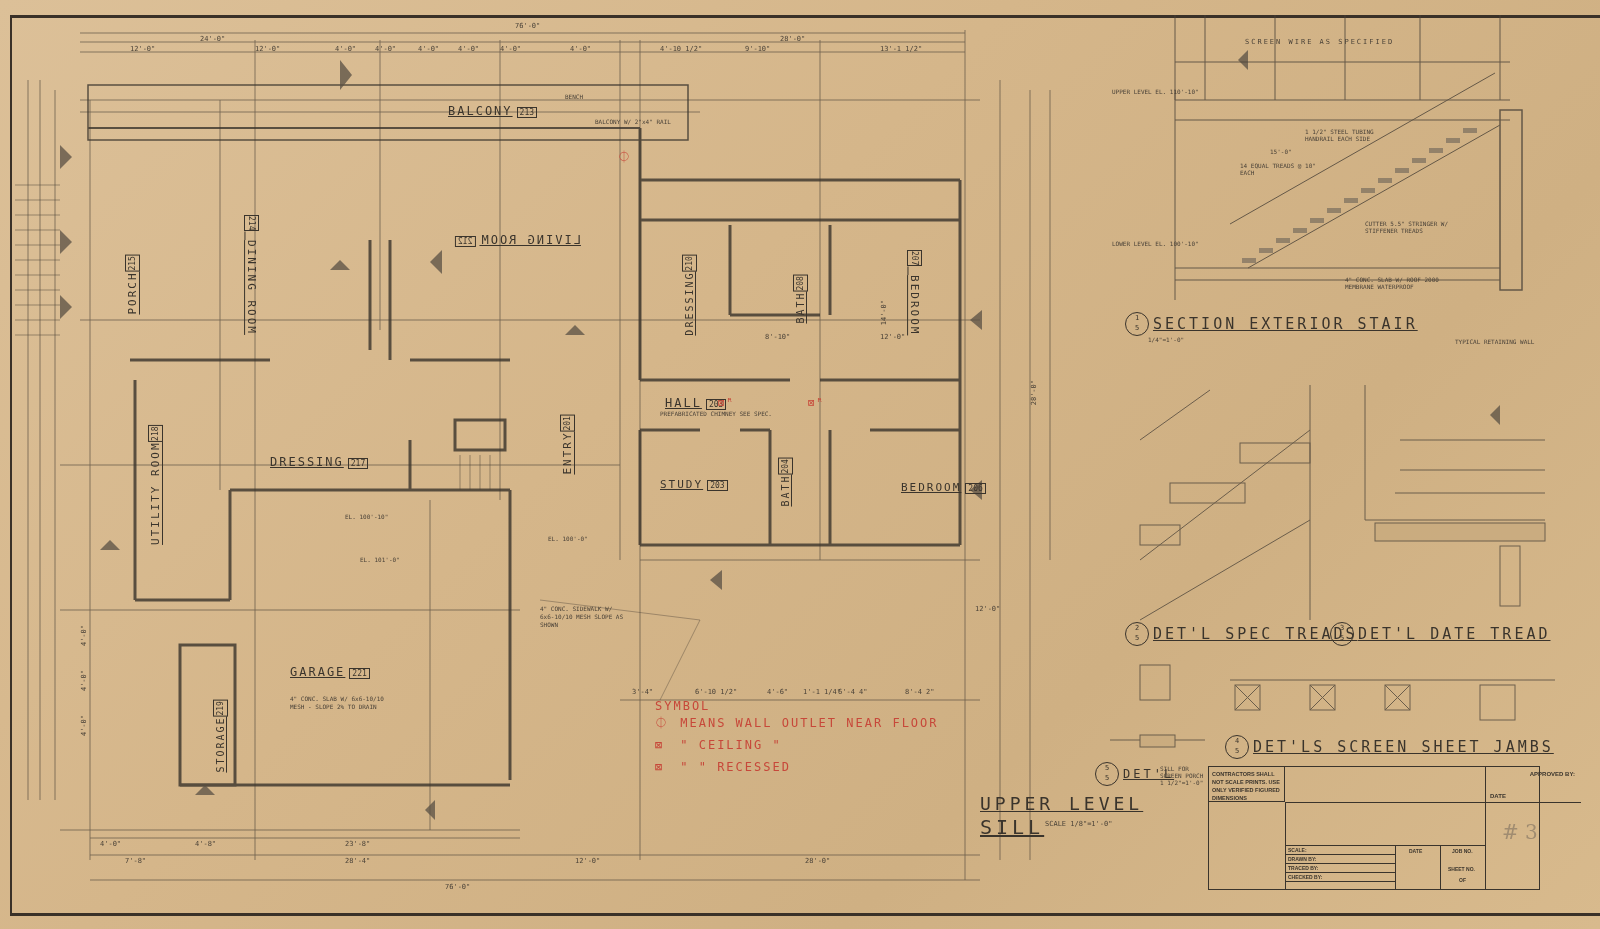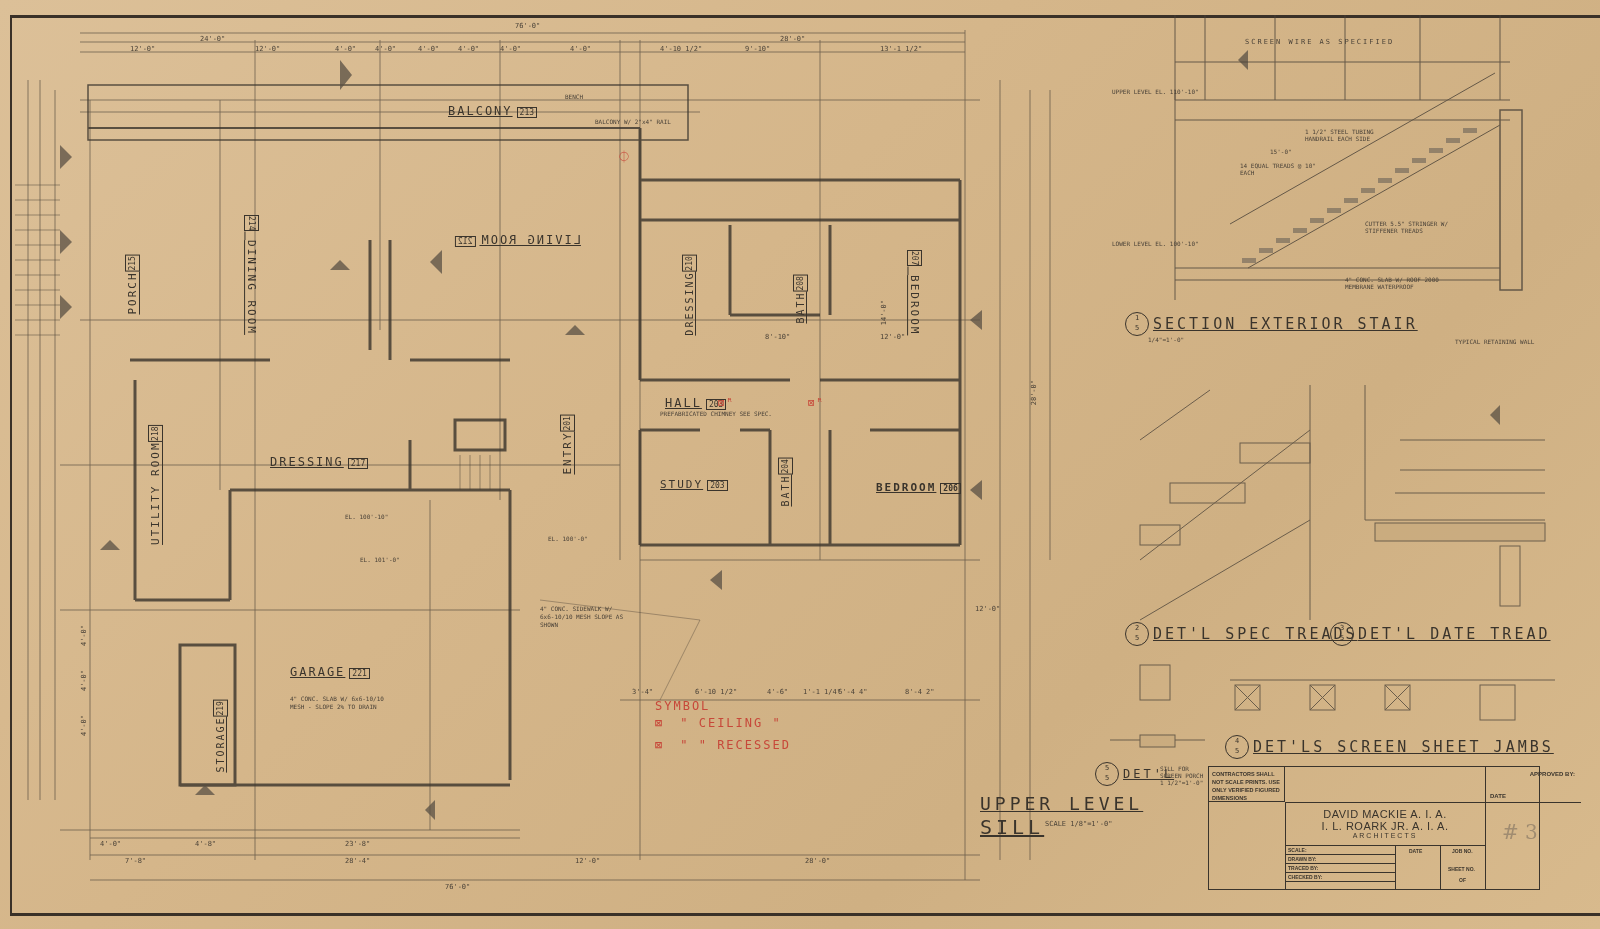--- a/index.html
+++ b/index.html
@@ -274,21 +274,21 @@
   <div class="lbl room" style="left:412px;top:104px;margin-left:36px;"><span>BALCONY</span><span class="num">213</span></div>
   <div class="lbl room" style="left:455px;top:233px;transform:scaleX(-1);"><span>LIVING ROOM</span><span class="num">212</span></div>
   <div class="lbl room vert2" style="left:240px;top:215px;font-size:11px;"><span class="num">214</span> <span>DINING ROOM</span></div>
   <div class="lbl room vert" style="left:125px;top:255px;font-size:11px;"><span>PORCH</span><span class="num">215</span></div>
   <div class="lbl room" style="left:270px;top:455px;"><span>DRESSING</span><span class="num">217</span></div>
   <div class="lbl room vert" style="left:148px;top:425px;font-size:11px;"><span>UTILITY ROOM</span><span class="num">218</span></div>
   <div class="lbl room vert" style="left:560px;top:415px;font-size:11px;"><span>ENTRY</span><span class="num">201</span></div>
   <div class="lbl room" style="left:665px;top:396px;"><span>HALL</span><span class="num">203</span></div>
   <div class="lbl room" style="left:660px;top:478px;font-size:11px;"><span>STUDY</span><span class="num">203</span></div>
   <div class="lbl room vert" style="left:778px;top:458px;font-size:10px;"><span>BATH</span><span class="num">204</span></div>
-  <div class="lbl room" style="left:876px;top:481px;font-size:11px;font-weight:bold;"><span>BEDROOM</span><span class="num">206</span></div>
+  <div class="lbl room" style="left:901px;top:481px;font-size:11px;"><span>BEDROOM</span><span class="num">206</span></div>
   <div class="lbl room vert" style="left:682px;top:255px;font-size:10px;"><span>DRESSING</span><span class="num">210</span></div>
   <div class="lbl room vert" style="left:793px;top:275px;font-size:10px;"><span>BATH</span><span class="num">208</span></div>
   <div class="lbl room vert2" style="left:903px;top:250px;font-size:11px;"><span class="num">207</span> <span>BEDROOM</span></div>
   <div class="lbl room" style="left:290px;top:665px;"><span>GARAGE</span><span class="num">221</span></div>
   <div class="lbl room vert" style="left:213px;top:700px;font-size:10px;"><span>STORAGE</span><span class="num">219</span></div>
 
   <div class="note" style="left:595px;top:118px;">BALCONY W/ 2"x4" RAIL</div>
   <div class="note" style="left:565px;top:93px;">BENCH</div>
   <div class="note" style="left:660px;top:410px;">PREFABRICATED CHIMNEY SEE SPEC.</div>
   <div class="note" style="left:290px;top:695px;line-height:8px;white-space:normal;width:100px;">4" CONC. SLAB W/ 6x6-10/10 MESH - SLOPE 2% TO DRAIN</div>
@@ -296,20 +296,21 @@
   <div class="note" style="left:345px;top:513px;">EL. 100'-10"</div>
   <div class="note" style="left:548px;top:535px;">EL. 100'-0"</div>
   <div class="note" style="left:360px;top:556px;">EL. 101'-0"</div>
 
   <div class="lbl red" style="left:618px;top:150px;font-size:12px;">⏀</div>
   <div class="lbl red" style="left:718px;top:396px;font-size:11px;">⊠ᴿ</div>
   <div class="lbl red" style="left:808px;top:396px;font-size:11px;">⊠ᴿ</div>
 
   <div class="legend">
     <div style="font-size:12px;line-height:12px;">SYMBOL</div>
+    <div><span class="sym">⏀</span> <span>MEANS WALL OUTLET NEAR FLOOR</span></div>
     <div><span class="sym">⊠</span> <span>"     CEILING     "</span></div>
     <div><span class="sym">⊠</span> <span>"          "      RECESSED</span></div>
   </div>
 
   <div class="lbl title" style="left:980px;top:793px;">UPPER LEVEL</div>
   <div class="lbl title" style="left:980px;top:815px;font-size:20px;">SILL</div>
   <div class="note" style="left:1045px;top:820px;font-size:7px;">SCALE 1/8"=1'-0"</div>
 
   <div class="note" style="left:1245px;top:38px;font-size:7px;letter-spacing:2px;">SCREEN WIRE AS SPECIFIED</div>
   <div class="note" style="left:1112px;top:88px;">UPPER LEVEL EL. 110'-10"</div>
@@ -340,25 +341,20 @@
   <div class="note" style="left:1160px;top:765px;width:50px;white-space:normal;line-height:7px;">SILL FOR SCREEN PORCH 1 1/2"=1'-0"</div>
 
   <div class="titleblock">
     <div class="tb-contract">CONTRACTORS SHALL NOT SCALE PRINTS. USE ONLY VERIFIED FIGURED DIMENSIONS</div>
     <div class="tb-blank"></div>
     <div class="tb-approved">
       <span class="a">APPROVED BY:</span>
       <span class="d">DATE</span>
     </div>
     <div class="tb-left"></div>
-    <div class="tb-firm">
-      <div class="n1">DAVID MACKIE A. I. A.</div>
-      <div class="n2">I. L. ROARK JR. A. I. A.</div>
-      <div class="n3">ARCHITECTS</div>
-    </div>
     <div class="tb-right">
       <span class="sheetno"># 3</span>
     </div>
     <div class="tb-grid">
       <div class="tb-row" style="top:0;">SCALE:</div>
       <div class="tb-row" style="top:9px;">DRAWN BY:</div>
       <div class="tb-row" style="top:18px;">TRACED BY:</div>
       <div class="tb-row" style="top:27px;">CHECKED BY:</div>
       <div class="tb-col" style="left:110px;"></div>
       <div class="tb-col" style="left:155px;"></div>

